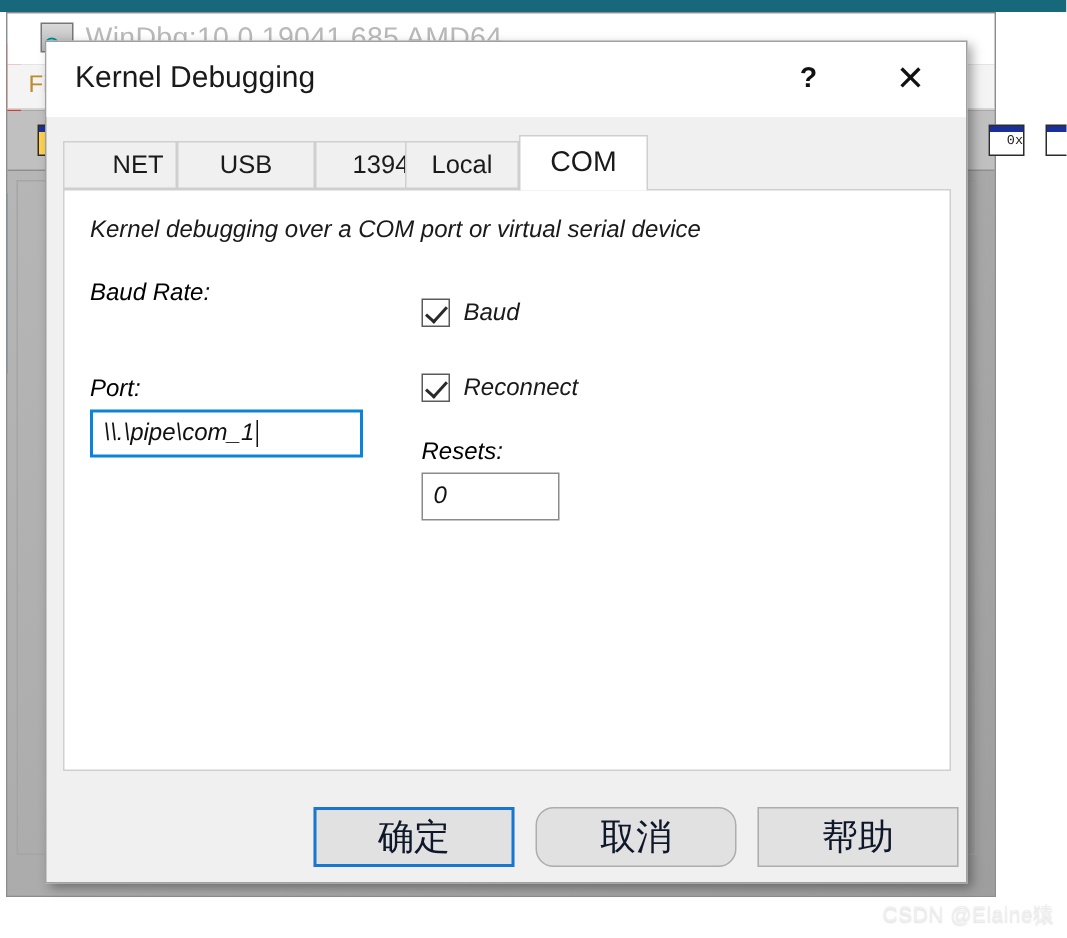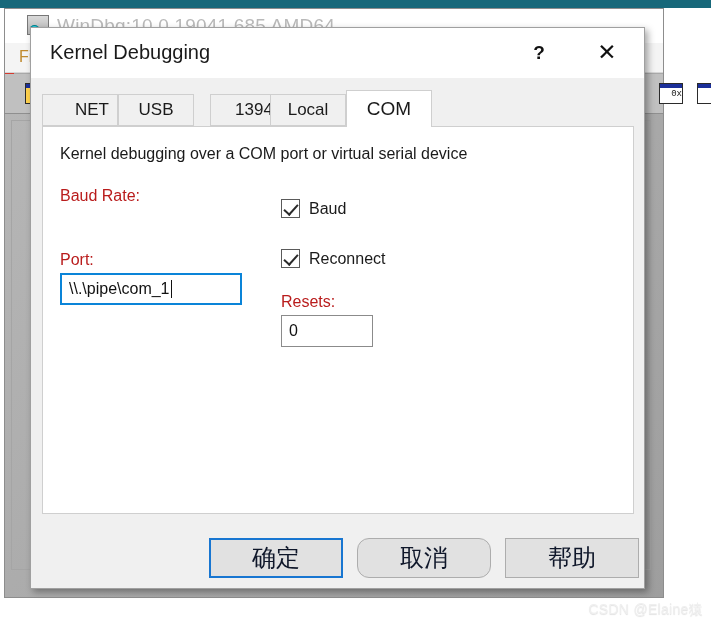--- a/index.html
+++ b/index.html
@@ -216,31 +216,32 @@
   }
 
   
   .tabpanel {
     position: absolute;
     left: 11px; top: 98px;
     width: 592px; height: 388px;
     background: #ffffff;
     border: 1px solid #cfcfcf;
     box-sizing: border-box;
+    font-style: italic;
   }
   .panel-desc {
     position: absolute;
     left: 17px; top: 18px;
     font-size: 16px;
     color: #1a1a1a;
   }
   .field-label {
     position: absolute;
     font-size: 16px;
-    color: #b91c1c;
+    color: #000000;
   }
   .textbox {
     position: absolute;
     background: #ffffff;
     border: 1px solid #8b8b8b;
     box-sizing: border-box;
     display: flex;
     align-items: center;
     padding-left: 7px;
     font-size: 16px;
@@ -356,21 +357,21 @@
   <div class="dialog">
 
     <div class="dlg-titlebar">
       <div class="dlg-title">Kernel Debugging</div>
       <div class="dlg-titlebtn help">?</div>
       <div class="dlg-titlebtn close">✕</div>
     </div>
 
     <div class="tabstrip">
       <div class="tab" style="left:0px;width:76px;padding-left:24px;">NET</div>
-      <div class="tab" style="left:76px;width:76px;text-align:center;">USB</div>
+      <div class="tab" style="left:76px;width:92px;text-align:center;">USB</div>
       <div class="tab" style="left:152px;width:88px;margin-left:16px;">1394</div>
       <div class="tab" style="left:228px;width:76px;">Local</div>
       <div class="tab selected" style="left:304px;width:86px;">COM</div>
     </div>
 
     <div class="tabpanel">
 
       <div class="panel-desc">Kernel debugging over a COM port or virtual serial device</div>
 
       <div class="field-label" style="left:17px; top:60px;">Baud Rate:</div>

